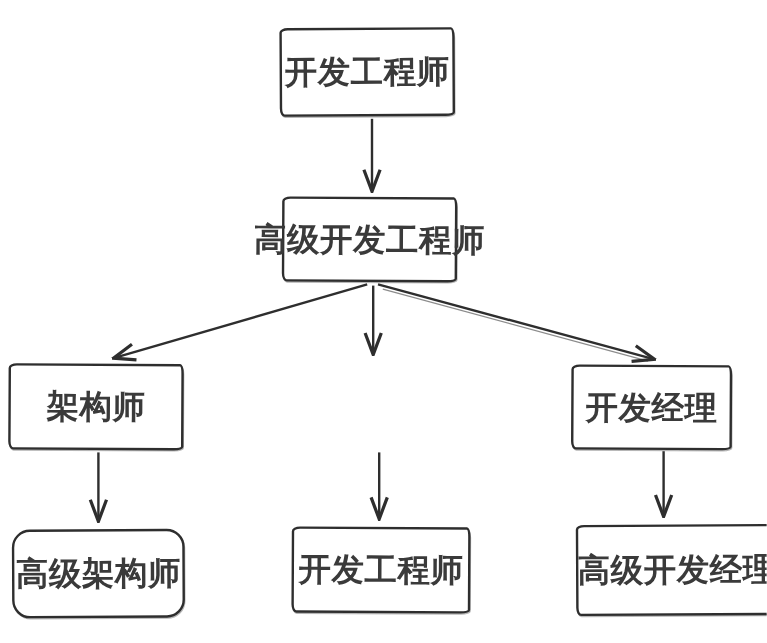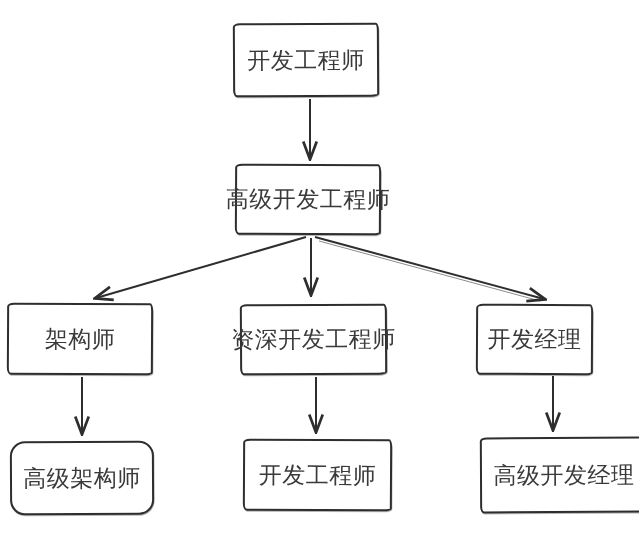--- a/index.html
+++ b/index.html
@@ -29,24 +29,24 @@
     border: 2px solid #2e2e2e;
     display: flex;
     align-items: center;
     justify-content: center;
     
     border-radius: 7px 3px 8px 4px / 4px 8px 3px 7px;
     box-shadow: 0.5px 1px 0 rgba(46,46,46,0.35);
   }
   .node .label {
     color: #3a3a3a;
-    font-size: 23px;
+    font-size: 27px;
     letter-spacing: 0.5px;
     white-space: nowrap;
-    font-weight: 400;
+    font-weight: 700;
   }
   .tilt-a { transform: rotate(-0.3deg); }
   .tilt-b { transform: rotate(0.3deg); }
 </style>
 </head>
 <body>
 
 <div class="canvas">
 
   <svg class="edges" width="639" height="536" viewBox="0 0 639 536">
@@ -77,25 +77,22 @@
   </div>
 
   <div class="node tilt-b" style="left:7px;   top:303px; width:146px; height:72px;">
     <span class="label">架构师</span>
   </div>
 
   <div class="node tilt-b" style="left:235px; top:164px; width:146px; height:71px;">
     <span class="label">高级开发工程师</span>
   </div>
 
-  <div class="node tilt-a" style="left:240px; top:304px; width:147px; height:71px;">
-    <span class="label">资深开发工程师</span>
-  </div>
 
-  <div class="node tilt-b" style="left:476px; top:304px; width:117px; height:71px;">
+  <div class="node tilt-b" style="left:476px; top:304px; width:134px; height:71px;">
     <span class="label">开发经理</span>
   </div>
 
   <div class="node tilt-a" style="left:10px;  top:441px; width:144px; height:74px;border-radius:15px;">
     <span class="label">高级架构师</span>
   </div>
 
   <div class="node tilt-b" style="left:243px; top:439px; width:149px; height:72px;">
     <span class="label">开发工程师</span>
   </div>

